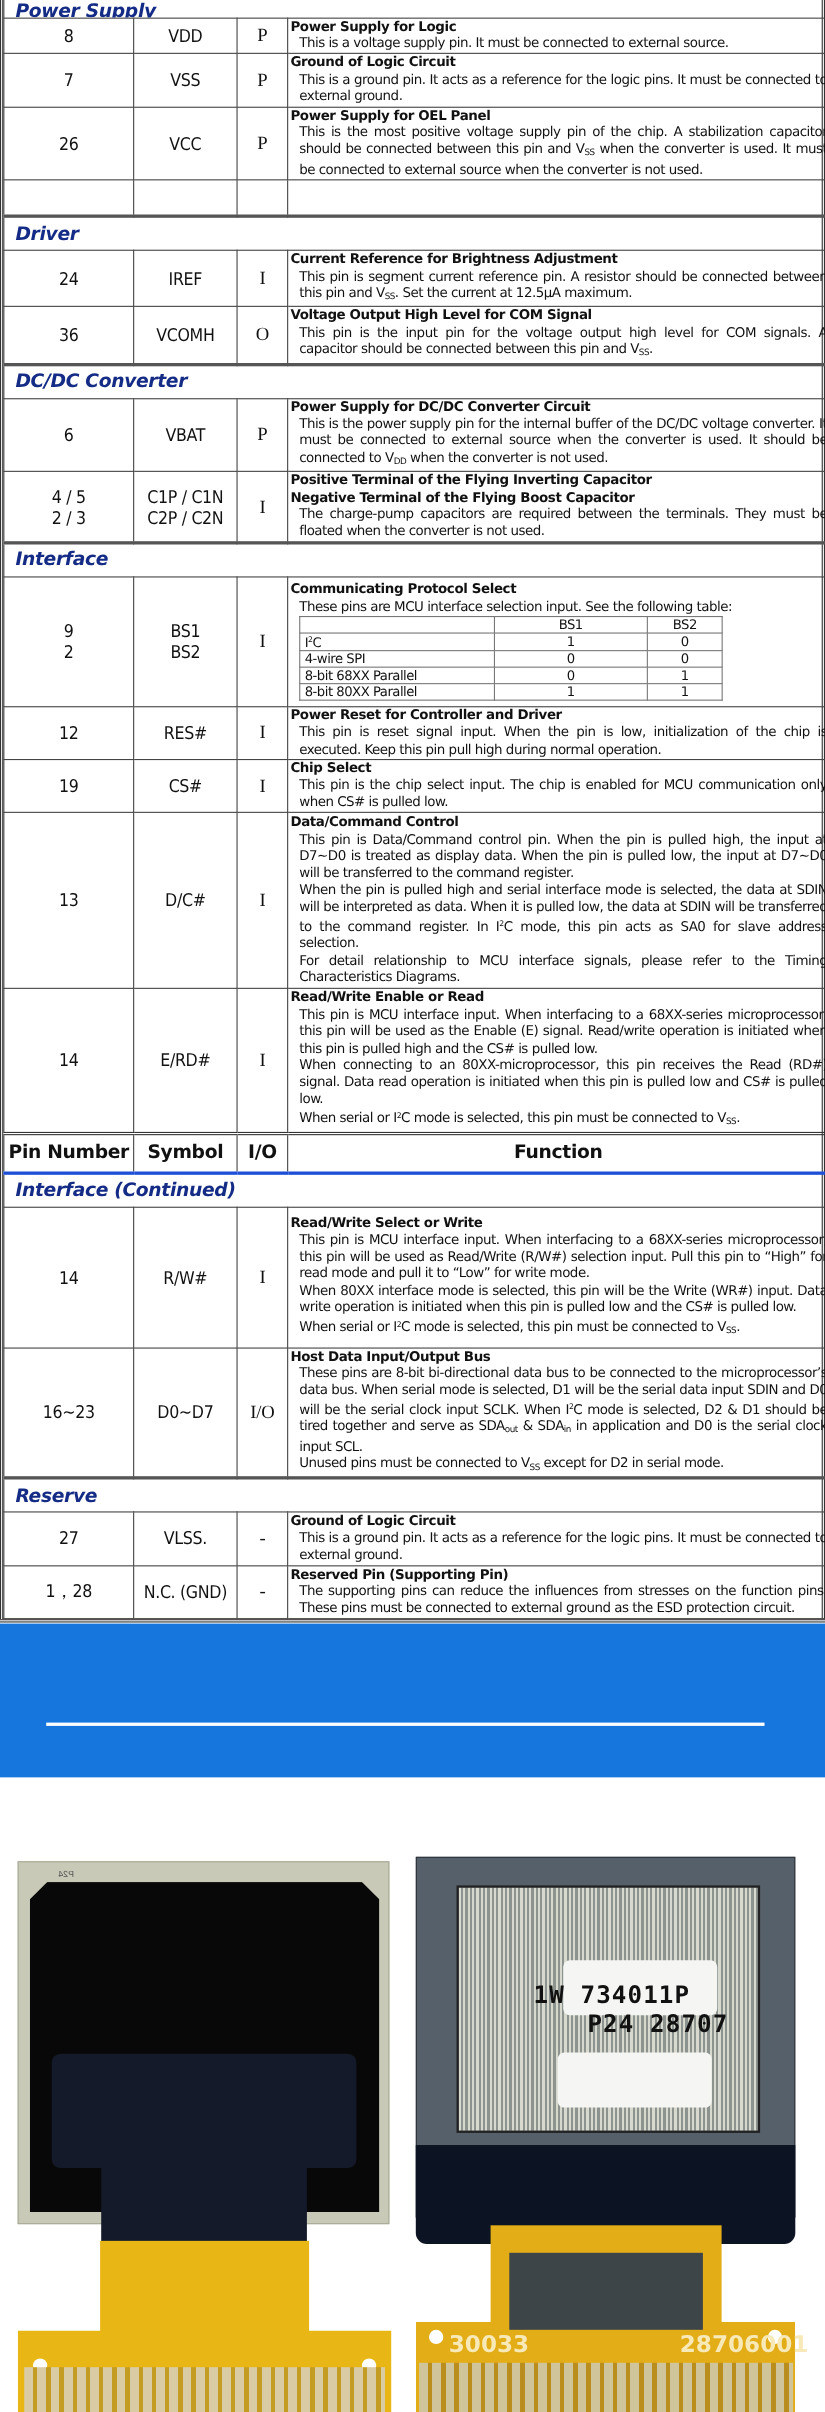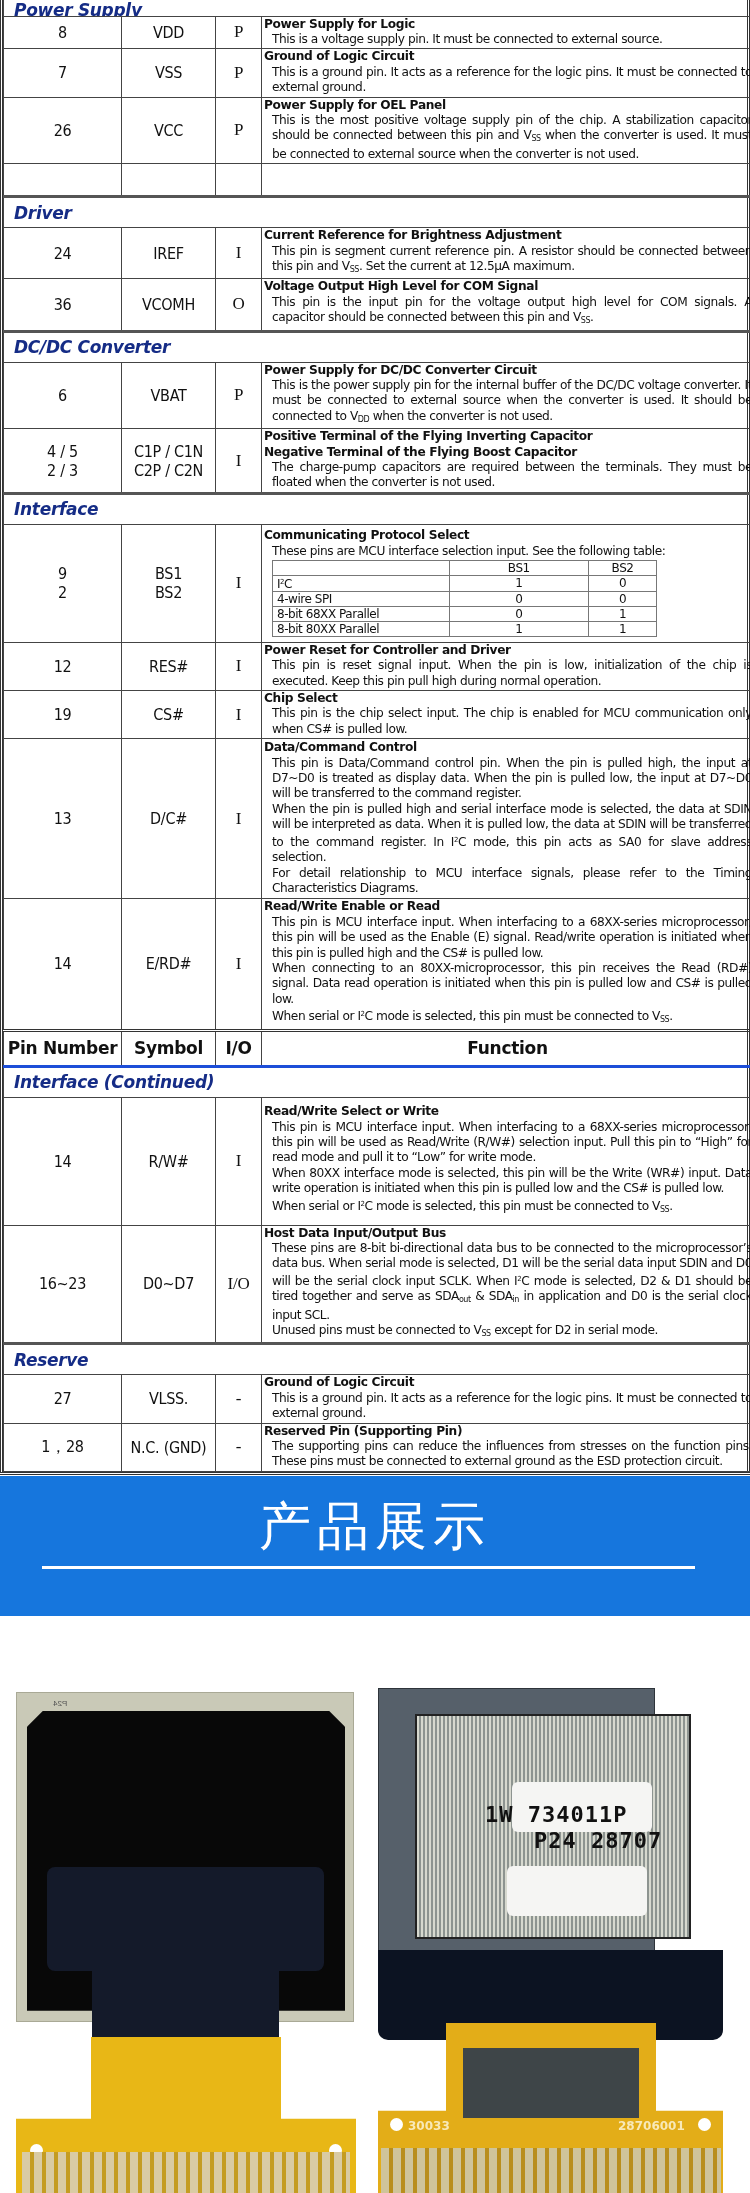--- a/index.html
+++ b/index.html
@@ -44,31 +44,31 @@
   .p1 { left: 16px; top: 76px; width: 340px; height: 520px; }
   .p1 .glass { position: absolute; left: 0; top: 0; width: 338px; height: 330px; background: #c9c9b7; border: 1px solid #a9a996; }
   .p1 .active { position: absolute; left: 10px; top: 18px; width: 318px; height: 300px; background: #080808; clip-path: polygon(16px 0, 302px 0, 318px 16px, 318px 300px, 0 300px, 0 16px); }
   .p1 .mark { position: absolute; left: 36px; top: 6px; font-size: 8px; color: #555; transform: scaleX(-1); }
   .p1 .fpc-dark { position: absolute; left: 31px; top: 175px; width: 277px; height: 104px; background: #141a2a; border-radius: 8px; }
   .p1 .fpc-neck { position: absolute; left: 76px; top: 260px; width: 187px; height: 115px; background: #141a2a; }
   .p1 .flex { position: absolute; left: 0; top: 345px; width: 340px; height: 175px; background: #e8b716; clip-path: polygon(75px 0, 265px 0, 265px 82px, 340px 82px, 340px 175px, 0 175px, 0 82px, 75px 82px); }
   .p1 .pads { position: absolute; left: 6px; top: 460px; width: 328px; height: 58px; background: repeating-linear-gradient(90deg, #d9cba4 0 8px, #c49c22 8px 12px); }
   
   .p2 { left: 378px; top: 72px; width: 348px; height: 520px; }
-  .p2 .back { position: absolute; left: 0; top: 0; width: 277px; height: 328px; background: #56606a; border: 1px solid #2e343a; }
+  .p2 .back { position: absolute; left: 0; top: 0; width: 345px; height: 328px; background: #56606a; border: 1px solid #2e343a; }
   .p2 .chip { position: absolute; left: 36px; top: 25px; width: 276px; height: 225px; background: repeating-linear-gradient(90deg, #d7d9cf 0 2px, #8d9490 2px 4px); border: 2px solid #222; }
   .p2 .lbl1 { position: absolute; left: 95px; top: 66px; width: 140px; height: 50px; background: #f5f5f3; border-radius: 6px; }
   .p2 .lbl2 { position: absolute; left: 90px; top: 150px; width: 140px; height: 50px; background: #f5f5f3; border-radius: 6px; }
   .p2 .code { position: absolute; left: 68px; font-family: "DejaVu Sans Mono", monospace; font-weight: bold; font-size: 22px; color: #111; letter-spacing: 1px; }
   .p2 .code1 { top: 86px; } .p2 .code2 { top: 112px; left: 90px; padding-left: 27px; }
   .p2 .fpc-dark { position: absolute; left: 0; top: 262px; width: 345px; height: 90px; background: #0c1322; border-radius: 0 0 10px 10px; }
   .p2 .flex { position: absolute; left: 0; top: 335px; width: 345px; height: 183px; background: #e3ad18; clip-path: polygon(68px 0, 278px 0, 278px 88px, 345px 88px, 345px 183px, 0 183px, 0 88px, 68px 88px); }
   .p2 .ic { position: absolute; left: 85px; top: 360px; width: 176px; height: 70px; background: #3e4548; }
   .p2 .pads { position: absolute; left: 3px; top: 460px; width: 340px; height: 58px; background: repeating-linear-gradient(90deg, #cfc49a 0 8px, #b98e1c 8px 12px); }
-  .p2 .fpc-num { position: absolute; top: 431px; font-size: 12px; color: #f8e9b8; font-family: "DejaVu Sans", sans-serif; font-weight: bold; }
+  .p2 .fpc-num { position: absolute; top: 431px; font-size: 21px; color: #f8e9b8; font-family: "DejaVu Sans", sans-serif; font-weight: bold; }
   .p2 .fpc-num.l { left: 30px; } .p2 .fpc-num.r { left: 240px; }
   .hole { position: absolute; width: 13px; height: 13px; border-radius: 50%; background: #fff; }
 </style>
 </head>
 <body>
 
 <div class="sheet">
   <div class="tbl-wrap">
   <table class="pins">
     <colgroup>
@@ -312,21 +312,20 @@
           <span class="ttl">Reserved Pin (Supporting Pin)</span>
           <span class="txt">The supporting pins can reduce the influences from stresses on the function pins. These pins must be connected to external ground as the ESD protection circuit.</span>
         </td>
       </tr>
     </tbody>
   </table>
   </div>
   <div class="table-bottom"></div>
 
   <div class="banner">
-    <div class="cn">产品展示</div>
     <div class="line"></div>
   </div>
 
   <div class="photos">
     <div class="photo p1">
       <div class="glass">
         <span class="mark">P24</span>
         <div class="active"></div>
       </div>
       <div class="fpc-neck"></div>

